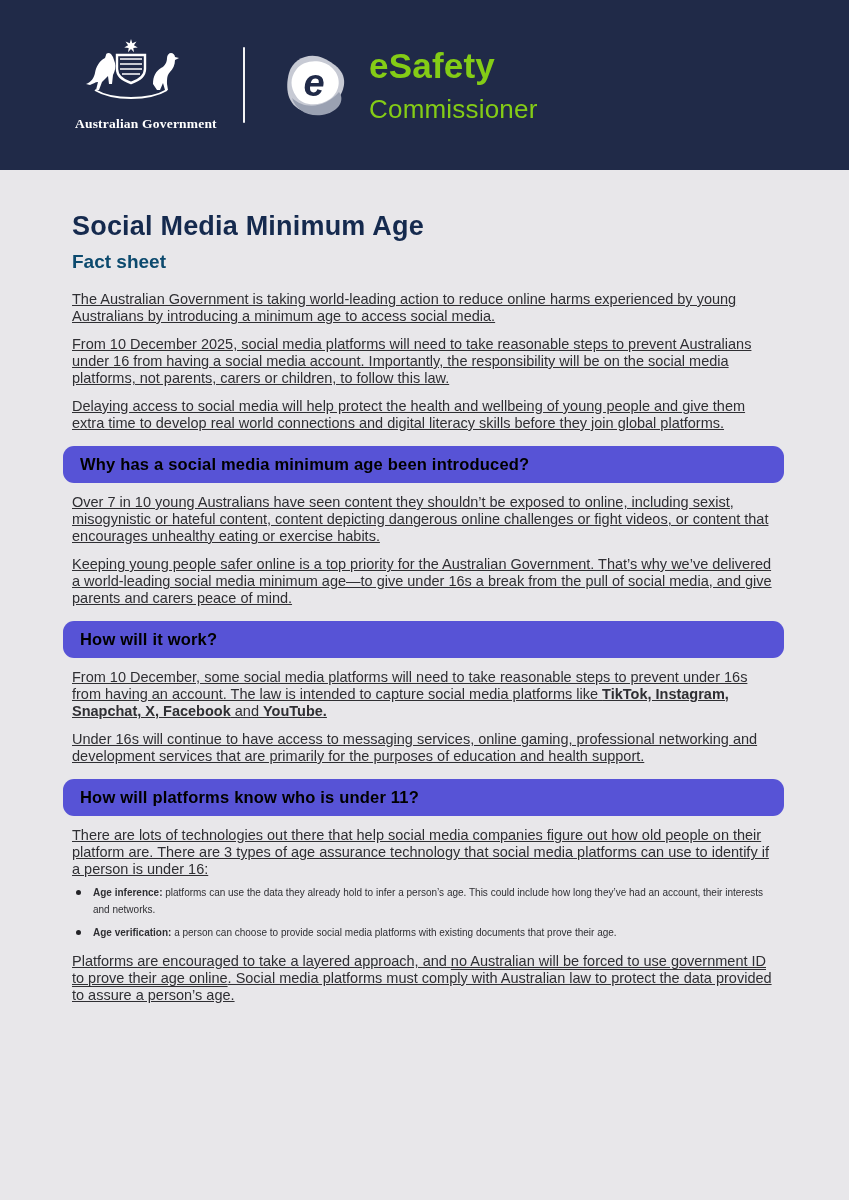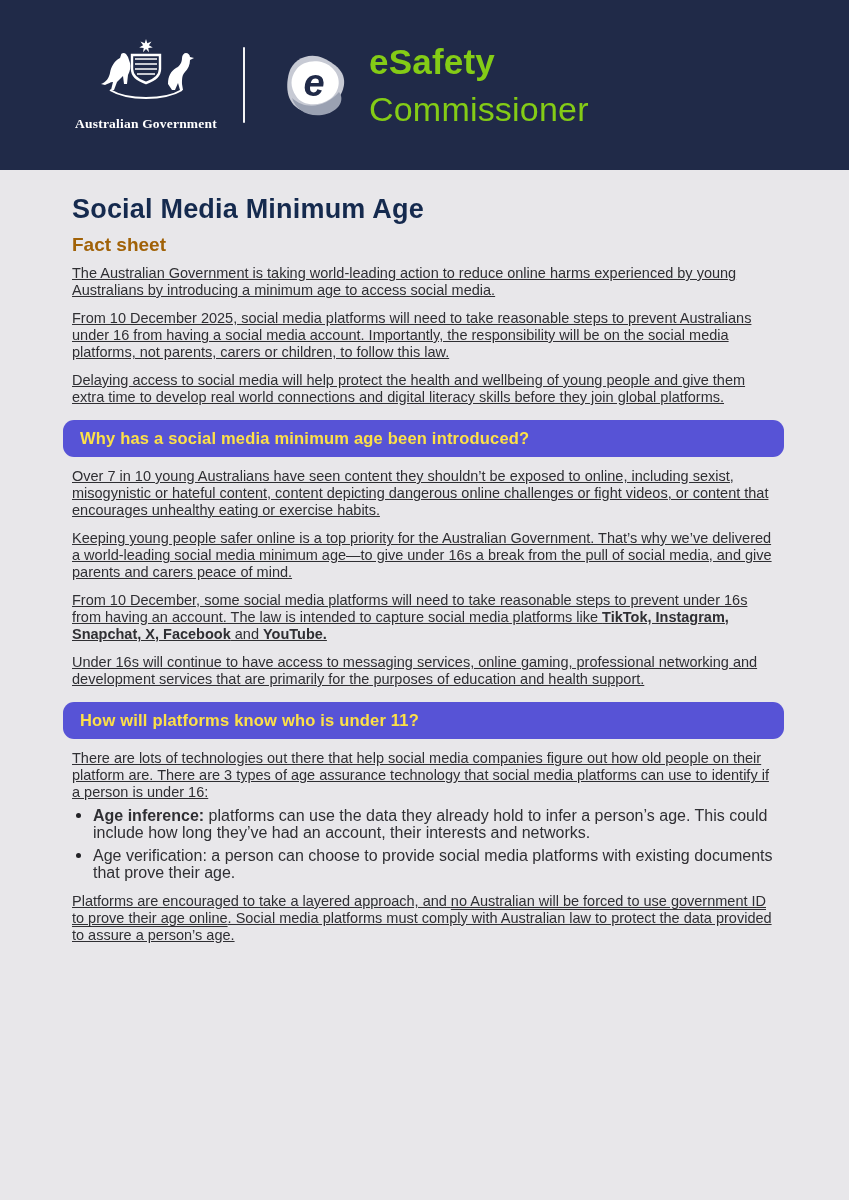--- a/index.html
+++ b/index.html
@@ -8,64 +8,64 @@
     background:#e8e7ea;
     font-family:"Liberation Sans","DejaVu Sans",sans-serif;
     -webkit-font-smoothing:antialiased;
   }
   
   .header{
     height:170px;background:#202a48;
     display:flex;align-items:center;
   }
   .gov-logo{
-    margin-left:75px;width:142px;display:flex;flex-direction:column;align-items:center;gap:12px;
+    margin-left:75px;width:142px;display:flex;flex-direction:column;gap:12px;
   }
   .gov-logo svg{display:block;}
   .gov-logo .gov-text{
     margin-top:4px;color:#ffffff;font-family:"Liberation Serif","DejaVu Serif",serif;
     font-weight:700;font-size:13.5px;white-space:nowrap;letter-spacing:.2px;
   }
   .logo-divider{
     width:2px;height:76px;background:#ffffff;margin-left:26px;opacity:.95;border-radius:1px;
   }
   .esafety{display:flex;align-items:center;margin-left:32px;}
   .esafety-mark{width:76px;height:68px;}
   .esafety-words{margin-left:16px;color:#84cc16;line-height:1;}
   .esafety-title{font-size:35px;font-weight:700;letter-spacing:.2px;}
-  .esafety-sub{font-size:34px;font-weight:400;margin-top:13px;letter-spacing:.2px;}
+  .esafety-sub{font-size:26px;font-weight:400;margin-top:13px;letter-spacing:.2px;}
   
-  .content{padding-top:1px;color:#2f2f33;}
+  .content{padding-top:18px;color:#2f2f33;}
   .doc-title{
     margin:23px 69px 0 72px;
     color:#152a4e;font-size:27px;font-weight:700;line-height:30px;letter-spacing:.2px;
   }
   .doc-subtitle{
-    margin:9px 69px 8px 72px;
-    color:#a16207;font-size:19px;font-weight:700;line-height:24px;
+    margin:9px 69px 17px 72px;
+    color:#0c4a6e;font-size:19px;font-weight:700;line-height:24px;
   }
   .para{
     margin:11px 69px 0 72px;
     font-size:14.5px;line-height:17px;text-decoration:underline;
   }
   .para.first{margin-top:8px;}
   .banner{
     margin:14px 65px 9px 63px;
-    background:#5753d6;color:#fde047;
+    background:#5753d6;color:#000000;
     border-radius:11px;height:37px;
     display:flex;align-items:center;
     padding-left:17px;box-sizing:border-box;
     font-size:16.5px;font-weight:700;letter-spacing:.2px;
   }
   .bullets{
     list-style:none;margin:6px 69px 0 72px;padding:0;
   }
   .bullets li{
     position:relative;padding-left:21px;margin-bottom:6px;
-    font-size:16px;line-height:17px;
+    font-size:10px;line-height:17px;
   }
   .bullets li::before{
     content:"";position:absolute;left:4px;top:6px;
     width:5px;height:5px;border-radius:50%;background:#222226;
   }
   .para u, .para span[data-u]{text-underline-offset:3px;}
   .closing{margin-top:12px;}
 </style>
 </head>
 <body>
@@ -114,26 +114,27 @@
   <div class="doc-subtitle">Fact sheet</div>
 
   <p class="para first">The Australian Government is taking world-leading action to reduce online harms experienced by young Australians by introducing a minimum age to access social media.</p>
   <p class="para">From 10 December 2025, social media platforms will need to take reasonable steps to prevent Australians under 16 from having a social media account. Importantly, the responsibility will be on the social media platforms, not parents, carers or children, to follow this law.</p>
   <p class="para">Delaying access to social media will help protect the health and wellbeing of young people and give them extra time to develop real world connections and digital literacy skills before they join global platforms.</p>
 
   <div class="banner">Why has a social media minimum age been introduced?</div>
   <p class="para"><span>Over 7 in 10 young Australians have seen content they shouldn’t be exposed to online, including sexist, misogynistic or hateful content, content depicting dangerous online challenges or fight videos, or content that encourages unhealthy eating or exercise habits.</span></p>
   <p class="para"><span>Keeping young people safer online is a top priority for the Australian Government. That’s why we’ve delivered a world-leading social media minimum age—to give under 16s a break from the pull of social media, and give parents and carers peace of mind.</span></p>
 
+  <div class="banner">How will it work?</div>
   <p class="para"><span>From 10 December, some social media platforms will need to take reasonable steps to prevent under 16s from having an account. The law is intended to capture social media platforms like </span><span style="font-weight: 700;">TikTok, Instagram, Snapchat, X, Facebook</span><span> and </span><span style="font-weight: 700;">YouTube.</span></p>
   <p class="para"><span>Under 16s will continue to have access to messaging services, online gaming, professional networking and development services that are primarily for the purposes of education and health support.</span></p>
 
   <div class="banner">How will platforms know who is under 11?</div>
   <p class="para"><span>There are lots of technologies out there that help social media companies figure out how old people on their platform are. There are 3 types of age assurance technology that social media platforms can use to identify if a person is under 16:</span></p>
 
   <ul class="bullets">
     <li><span style="font-weight: 700;">Age inference:</span><span> platforms can use the data they already hold to infer a person’s age. This could include how long they’ve had an account, their interests and networks.</span></li>
-    <li><span style="font-weight: 400;">Age verification:</span><span> a person can choose to provide social media platforms with existing documents that prove their age.</span></li>
+    <li><span style="font-weight: 700;">Age verification:</span><span> a person can choose to provide social media platforms with existing documents that prove their age.</span></li>
   </ul>
 
   <p class="para closing"><span>Platforms are encouraged to take a layered approach, and </span><span data-u="" style="text-decoration: underline;">no Australian will be forced to use government ID to prove their age online</span><span>. Social media platforms must comply with Australian law to protect the data provided to assure a person’s age.</span></p>
 
 </div>
 
 </body></html>

